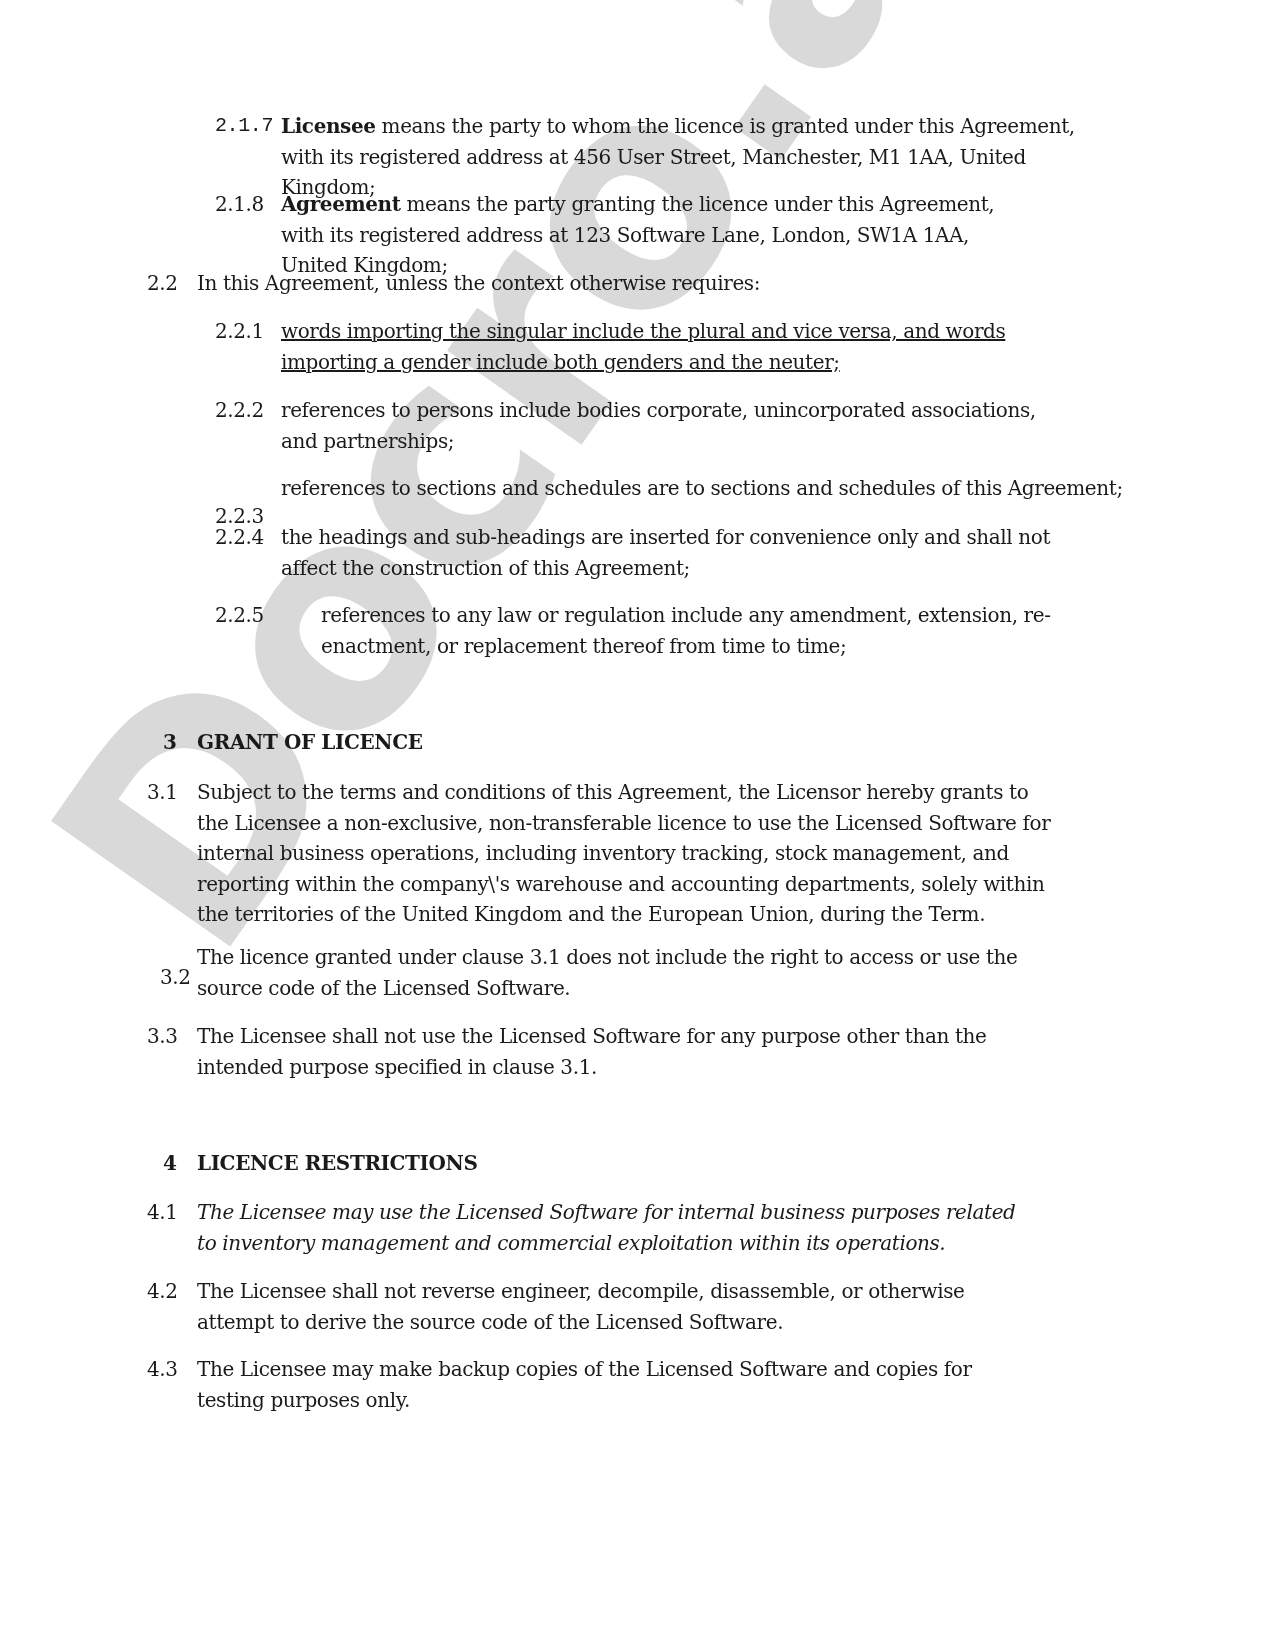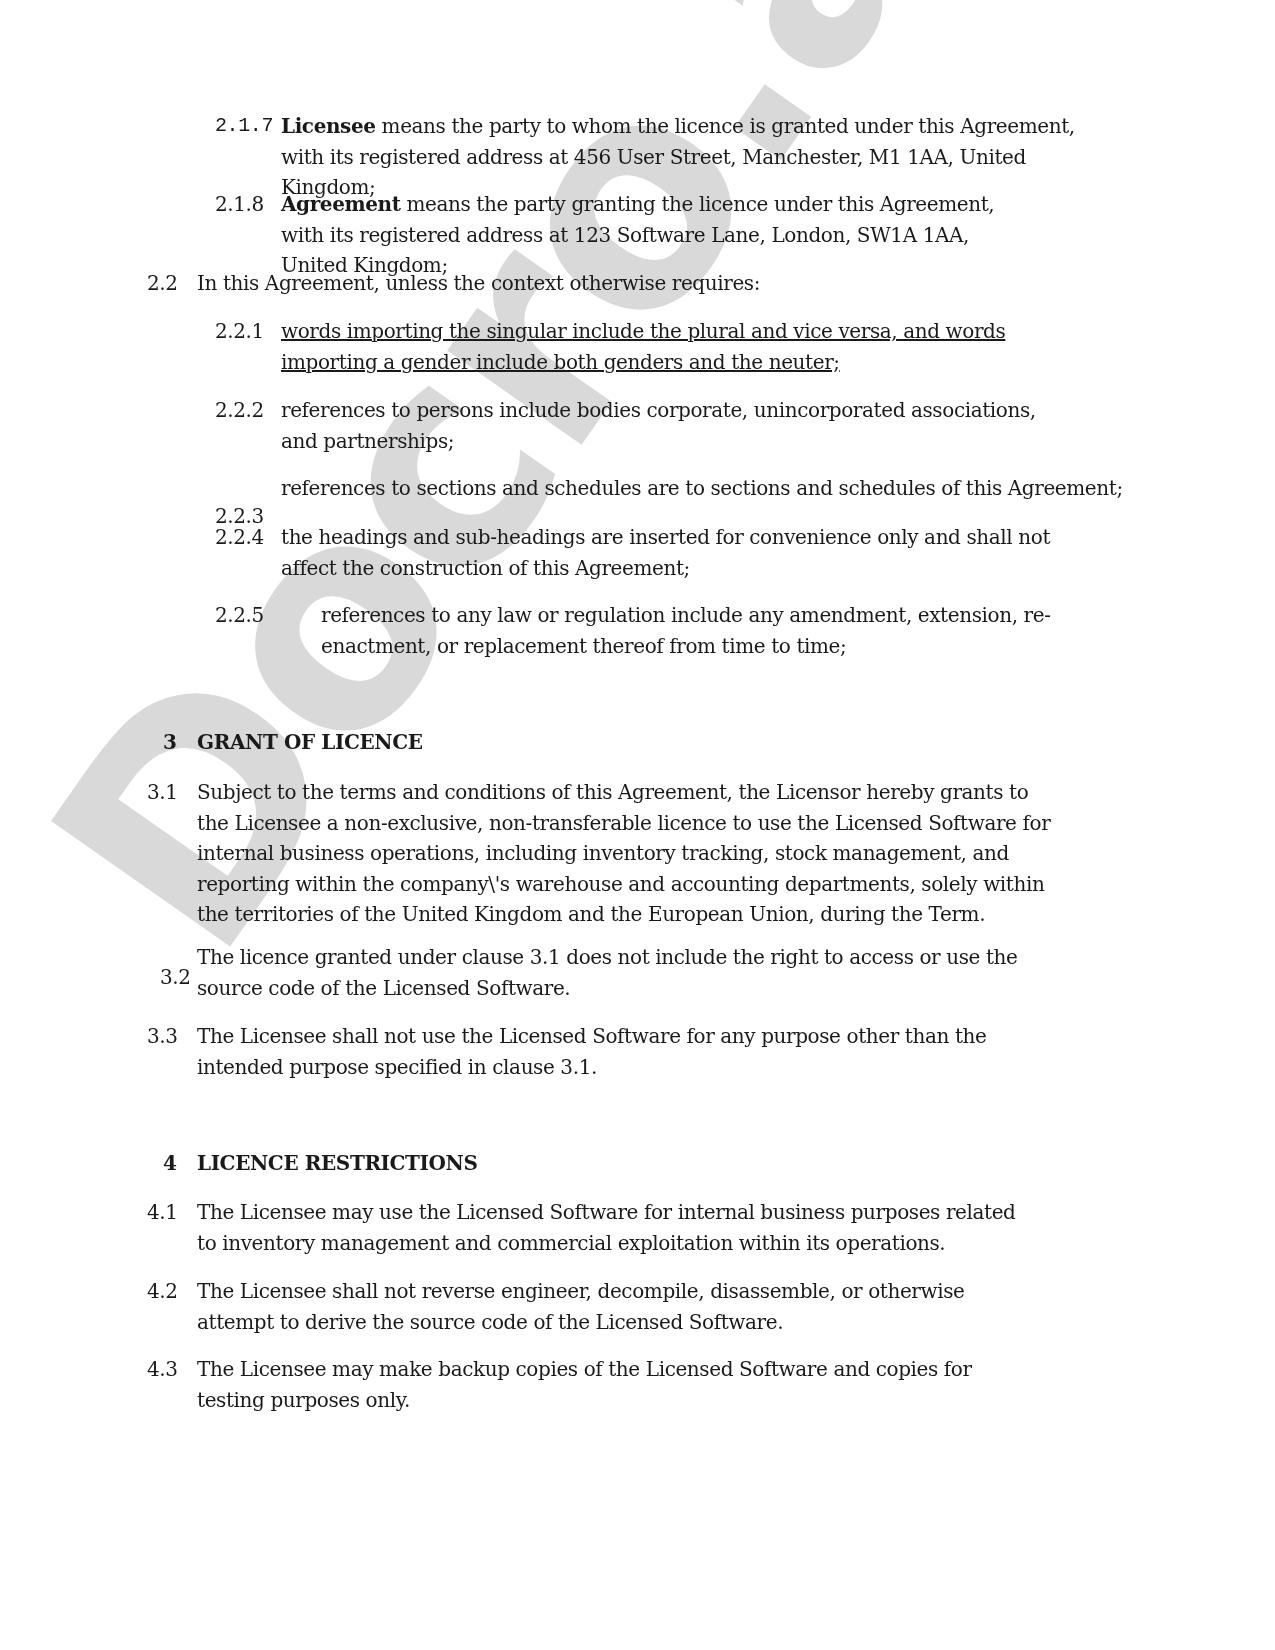--- a/index.html
+++ b/index.html
@@ -92,21 +92,21 @@
     <span class="txt" style="left:197px; width:850px;">The Licensee shall not use the Licensed Software for any purpose other than the intended purpose specified in clause 3.1.</span>
   </div>
 
   <div class="row heading" style="top:1148px; left:0;">
     <span class="num" style="left:163px;">4</span>
     <span class="txt" style="left:197px; white-space:nowrap;">LICENCE RESTRICTIONS</span>
   </div>
 
   <div class="row" style="top:1197px; left:0;">
     <span class="num" style="left:147px;">4.1</span>
-    <span class="txt" style="left:197px; width:820px;">The Licensee may use the Licensed Software for internal business purposes related to inventory management and commercial exploitation within its operations.</span>
+    <span class="txt" style="left:197px; width:820px;font-style:italic;">The Licensee may use the Licensed Software for internal business purposes related to inventory management and commercial exploitation within its operations.</span>
   </div>
 
   <div class="row" style="top:1276px; left:0;">
     <span class="num" style="left:147px;">4.2</span>
     <span class="txt" style="left:197px; width:850px;">The Licensee shall not reverse engineer, decompile, disassemble, or otherwise attempt to derive the source code of the Licensed Software.</span>
   </div>
 
   <div class="row" style="top:1354px; left:0;">
     <span class="num" style="left:147px;">4.3</span>
     <span class="txt" style="left:197px; width:820px;">The Licensee may make backup copies of the Licensed Software and copies for testing purposes only.</span>

